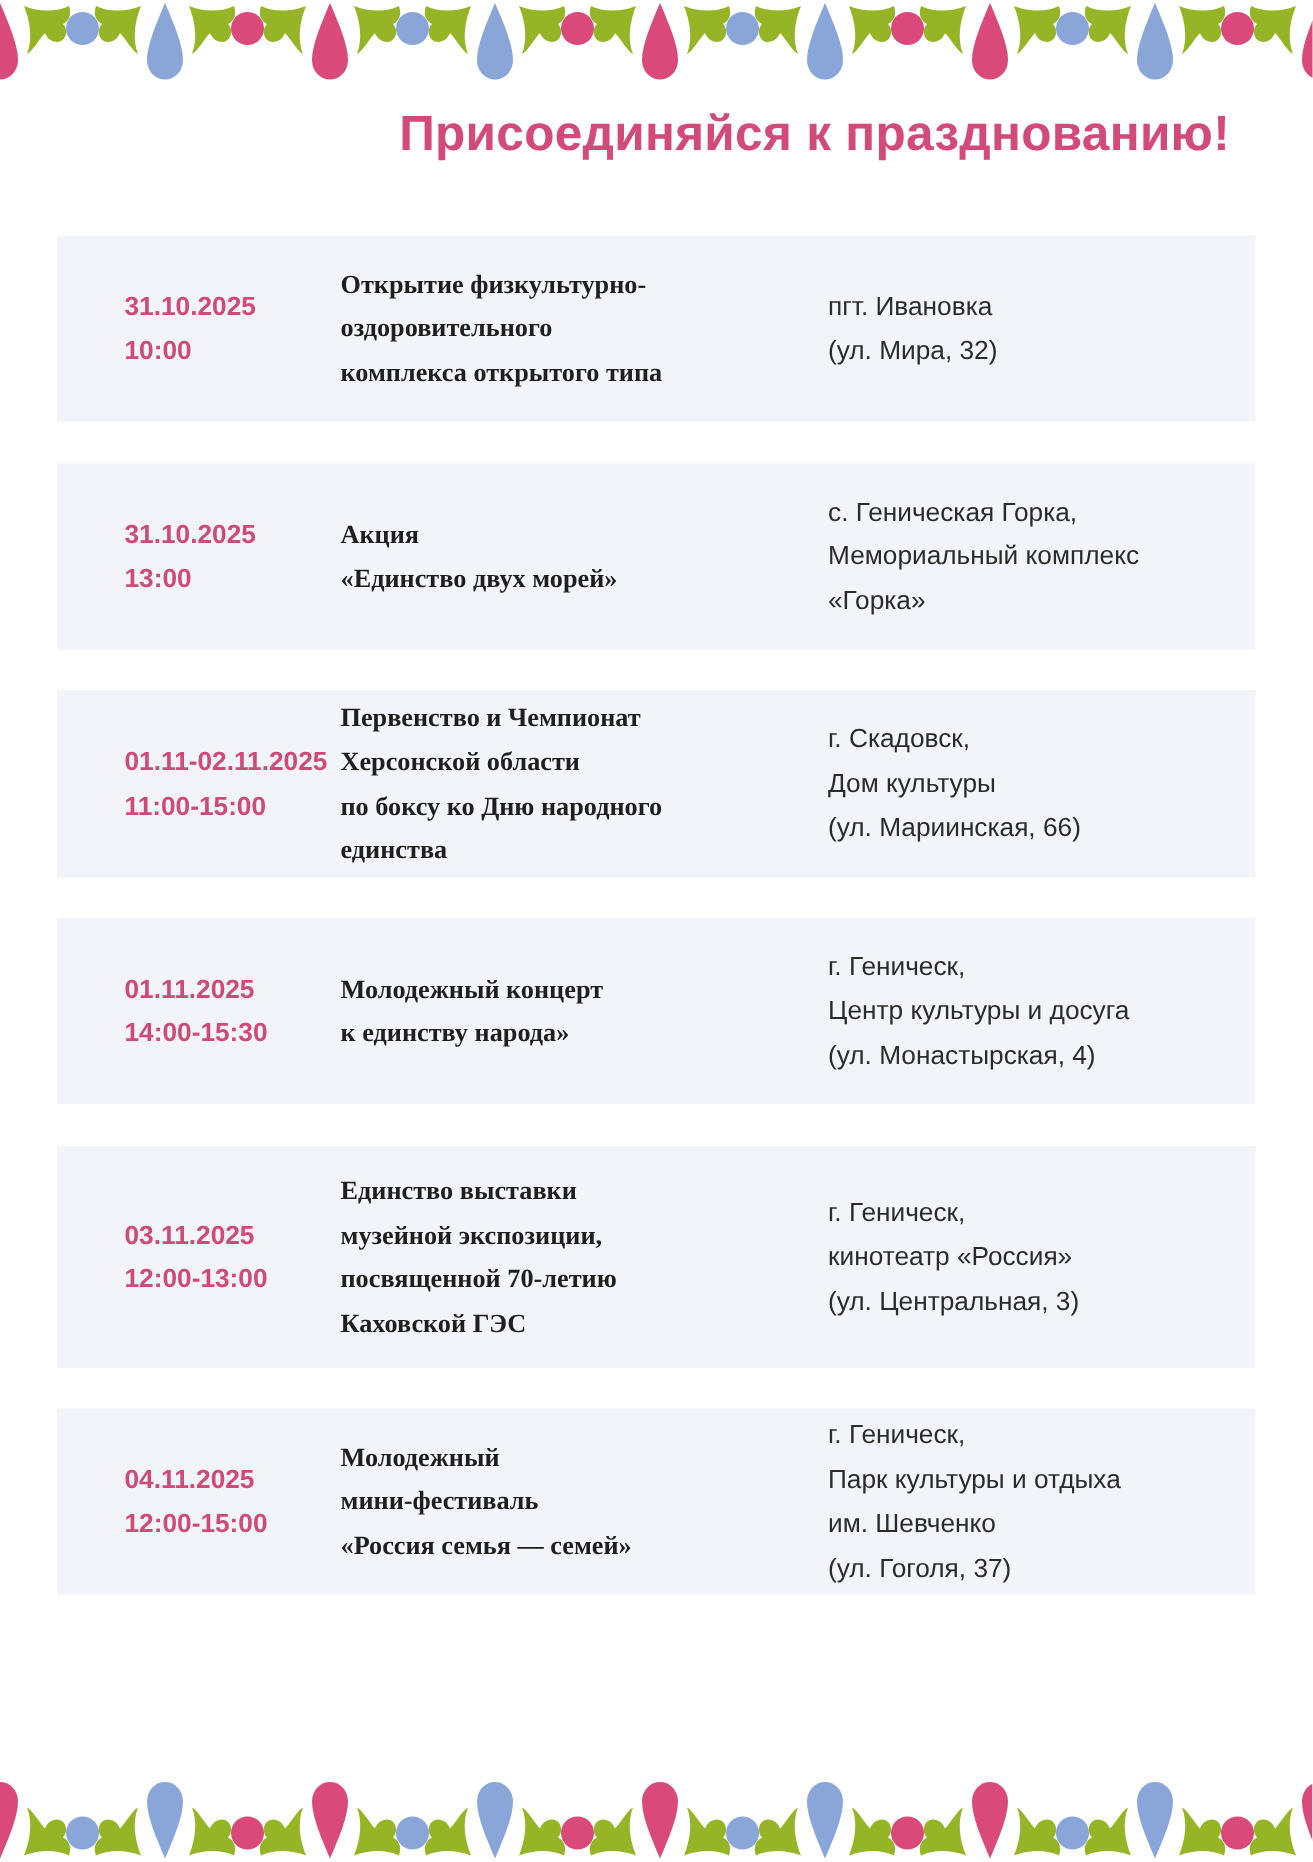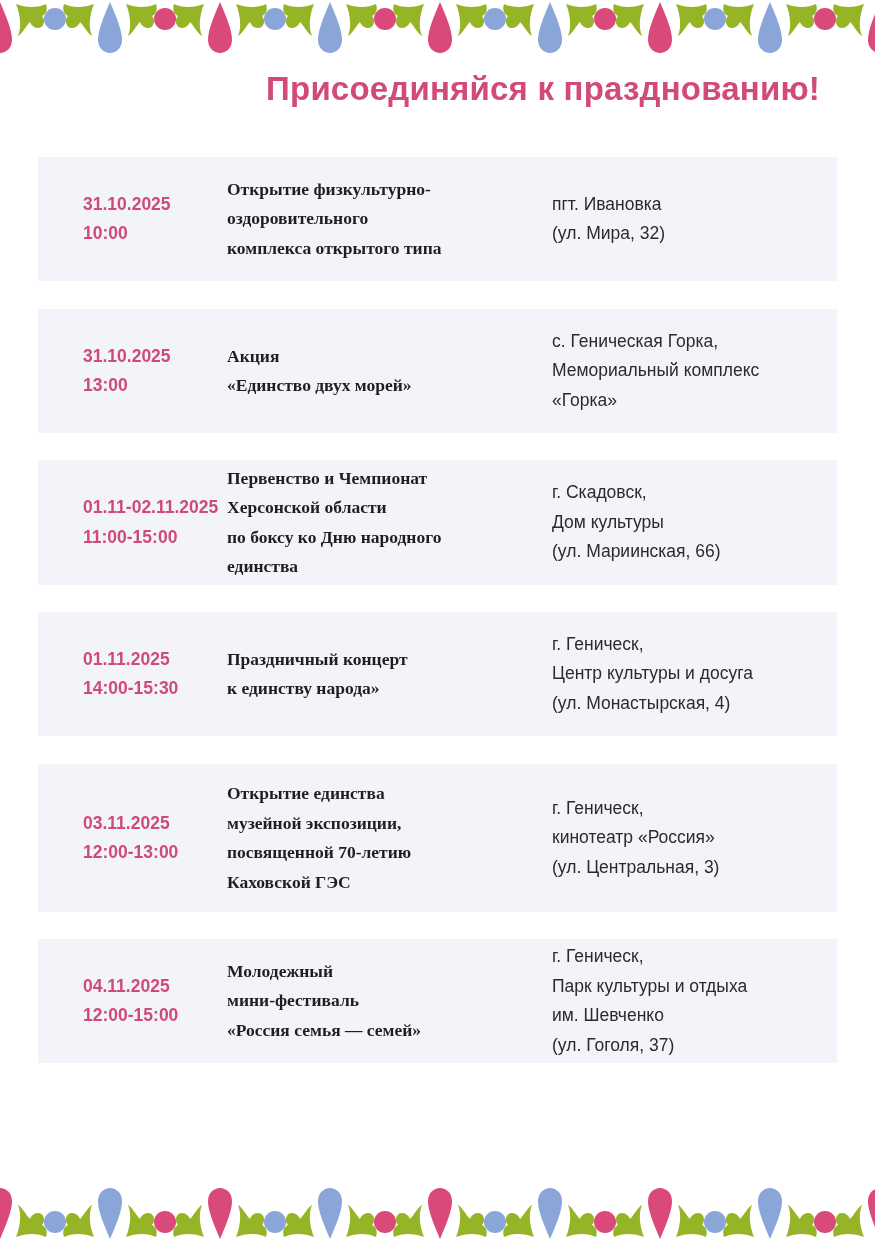--- a/index.html
+++ b/index.html
@@ -137,36 +137,36 @@
         <span class="line">Дом культуры</span>
         <span class="line">(ул. Мариинская, 66)</span>
       </div>
     </div>
     <div class="card" style="top: 612px; height: 124px;">
       <div class="cell col-date">
         <span class="line">01.11.2025</span>
         <span class="line">14:00-15:30</span>
       </div>
       <div class="cell col-title">
-        <span class="line">Праздничный концерт</span>
+        <span class="line">Молодежный концерт</span>
         <span class="line">к единству народа»</span>
       </div>
       <div class="cell col-loc">
         <span class="line">г. Геническ,</span>
         <span class="line">Центр культуры и досуга</span>
         <span class="line">(ул. Монастырская, 4)</span>
       </div>
     </div>
     <div class="card" style="top: 764px; height: 148px;">
       <div class="cell col-date">
         <span class="line">03.11.2025</span>
         <span class="line">12:00-13:00</span>
       </div>
       <div class="cell col-title">
-        <span class="line">Открытие единства</span>
+        <span class="line">Единство выставки</span>
         <span class="line">музейной экспозиции,</span>
         <span class="line">посвященной 70-летию</span>
         <span class="line">Каховской ГЭС</span>
       </div>
       <div class="cell col-loc">
         <span class="line">г. Геническ,</span>
         <span class="line">кинотеатр «Россия»</span>
         <span class="line">(ул. Центральная, 3)</span>
       </div>
     </div>

